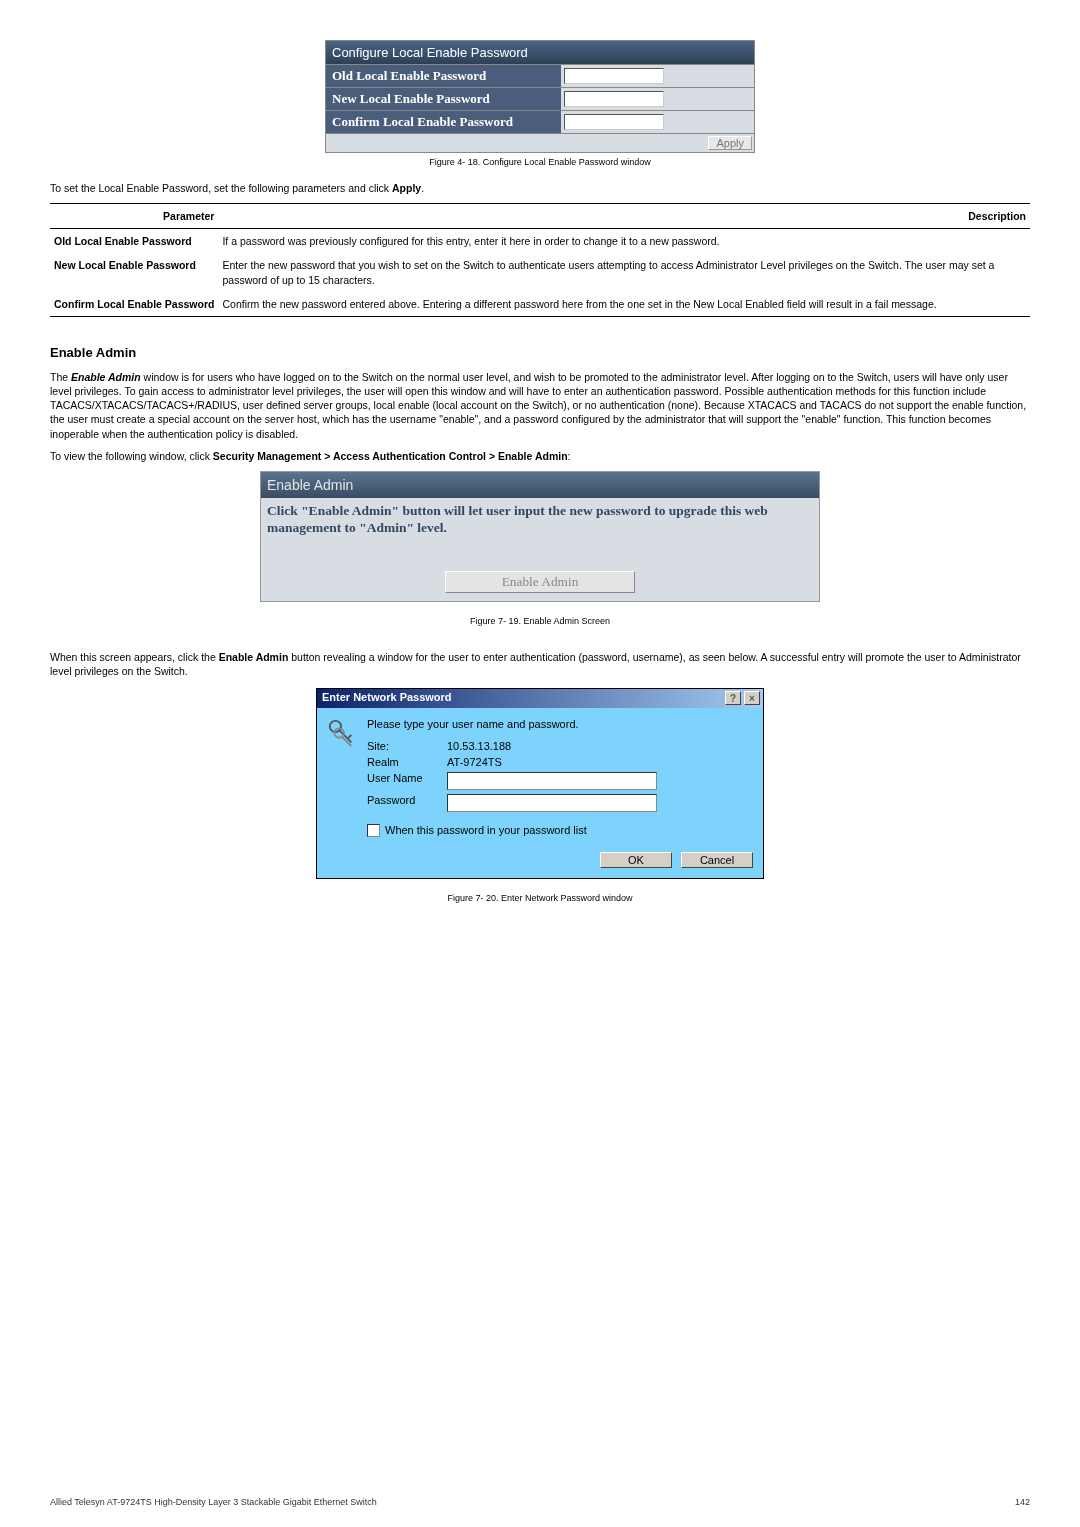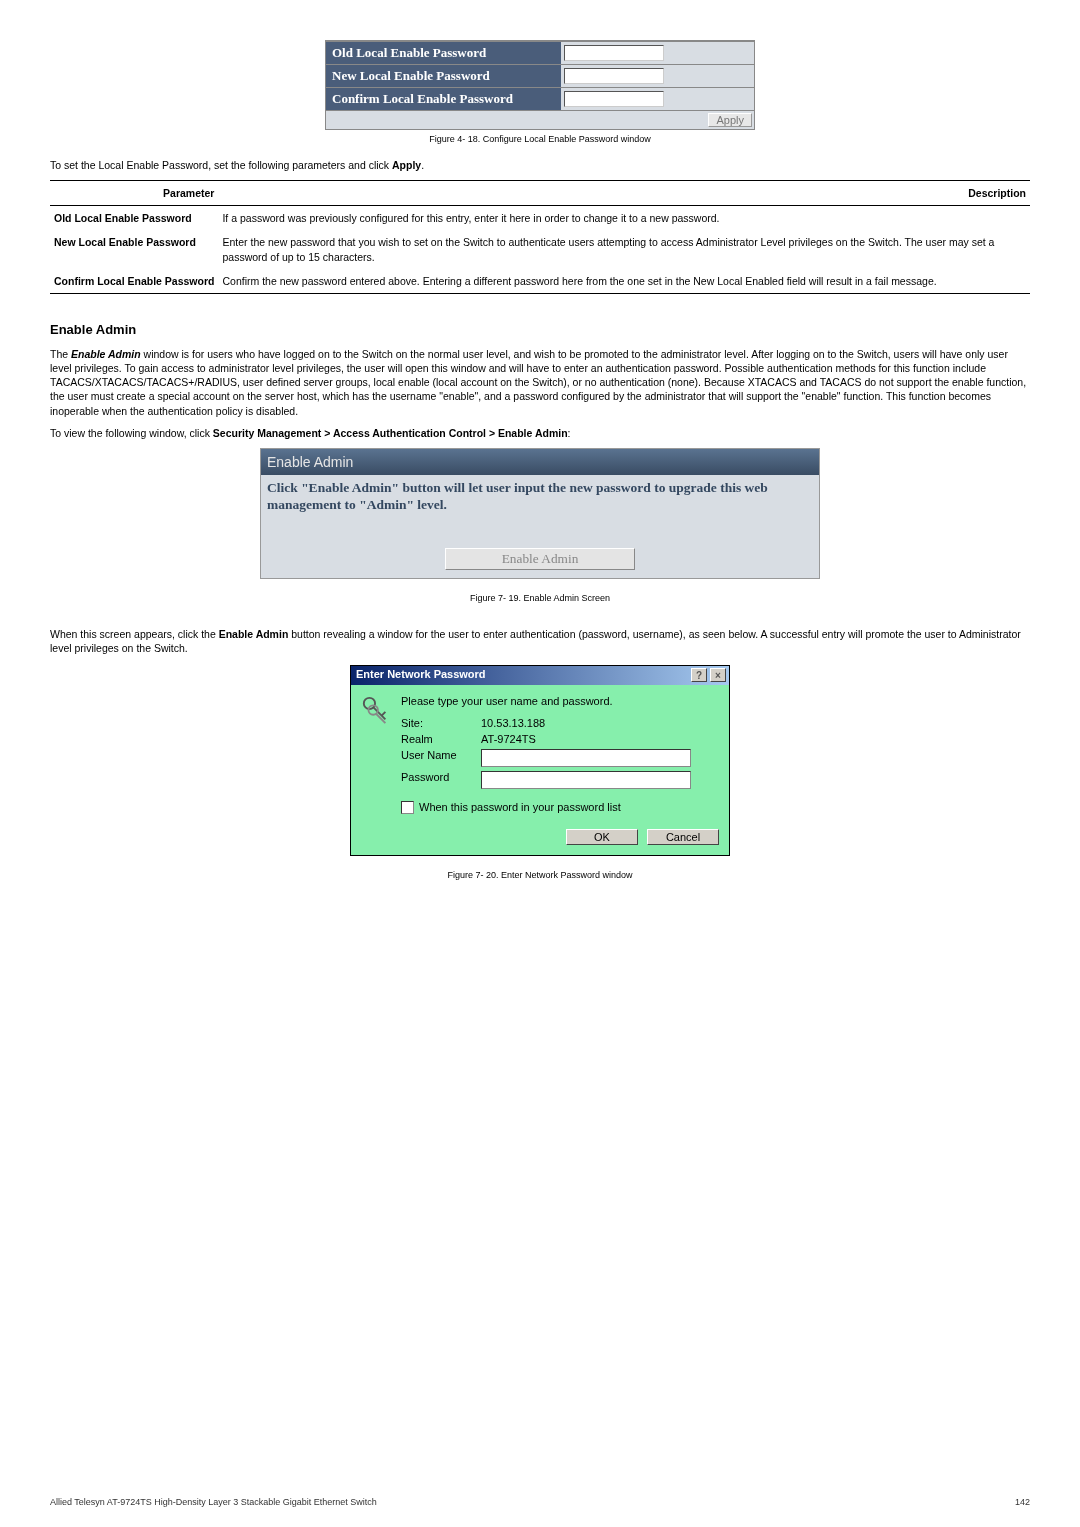--- a/index.html
+++ b/index.html
@@ -123,23 +123,23 @@
     width: 190px;
     padding: 2px 0;
     background: #e4e4e4;
     border: 1px solid #888;
     border-top-color: #fff;
     border-left-color: #fff;
     color: #888;
     font-family: Tahoma;
   }
   .fig-box-3 {
-    width: 380px;
+    width: 448px;
     margin: 10px auto 6px auto;
-    background: #86efac;
+    background: #7dd3fc;
     border: 1px solid #000;
     font-family: Tahoma, Arial;
   }
   .fig3-title {
     display: flex;
     justify-content: space-between;
     background: linear-gradient(90deg, #0a246a, #a6caf0);
     color: #fff;
     padding: 2px 3px 3px 5px;
     font-size: 11px;
@@ -189,20 +189,21 @@
     left:50px; right:50px;
     bottom: 20px;
     font-size: 9px;
     color:#333;
   }
 </style>
 </head>
 <body>
 
 <div class="fig-box-1">
+  <div class="fig1-header">Configure Local Enable Password</div>
   <div class="fig1-row">
     <div class="fig1-label">Old Local Enable Password</div>
     <div class="fig1-field">
         <input type="password" style="">
       </div>
   </div>
   <div class="fig1-row">
     <div class="fig1-label">New Local Enable Password</div>
     <div class="fig1-field">
         <input type="password" style="">

